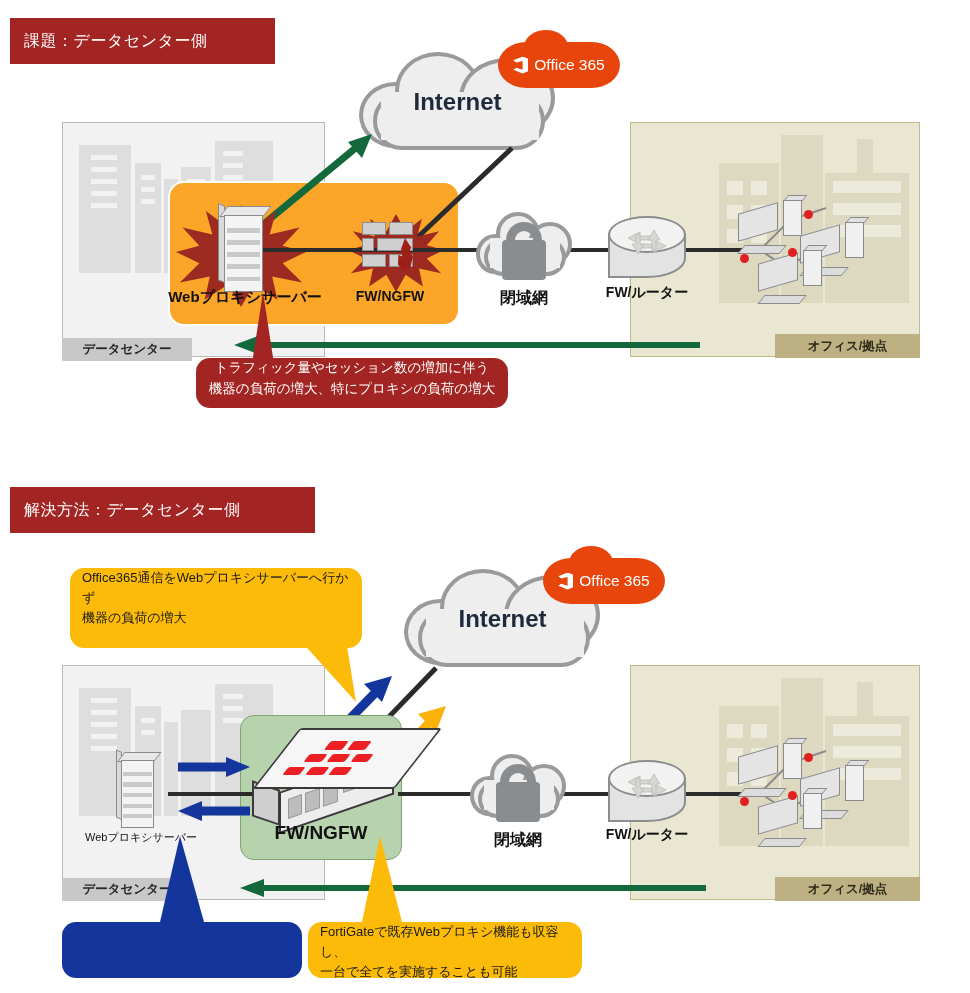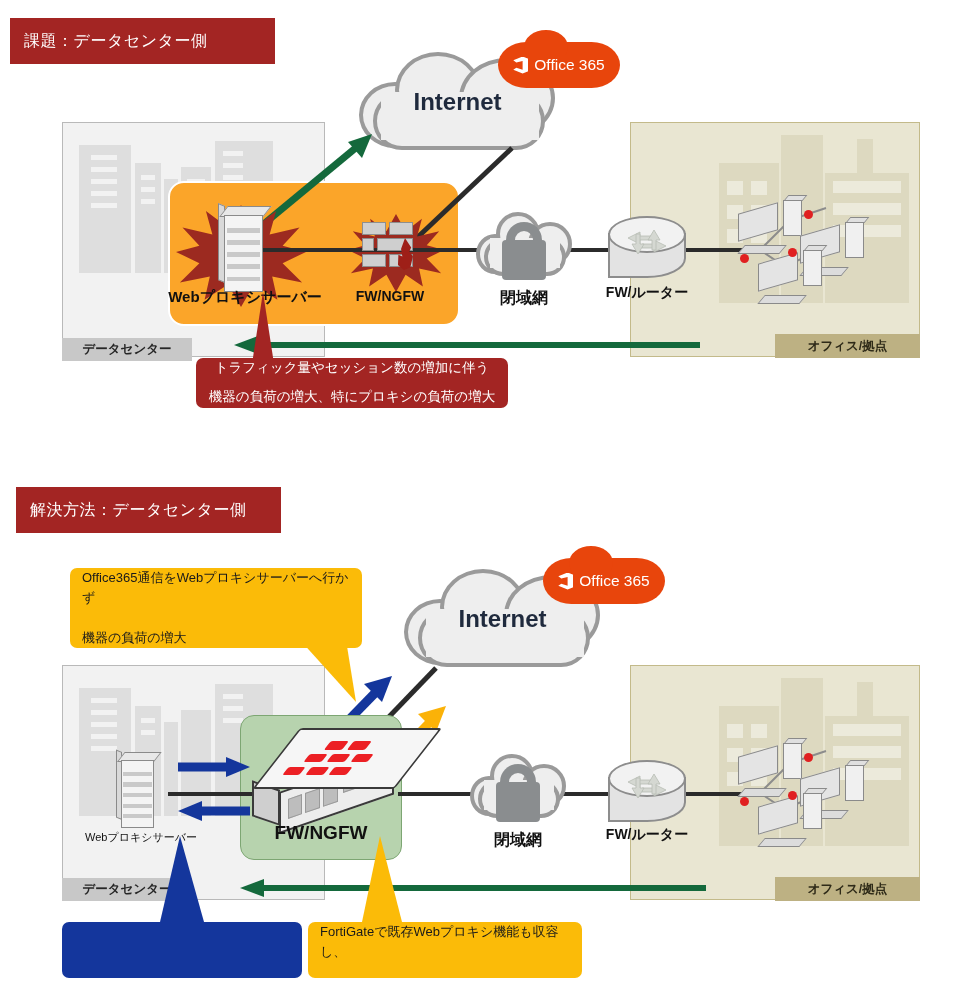--- a/index.html
+++ b/index.html
@@ -172,22 +172,22 @@
     position:absolute;background:#b7d3ae;border:1.5px solid #7da673;
     border-radius:14px;box-sizing:border-box;
   }
   .orangebox{
     position:absolute;background:#fba529;border:2.5px solid #ffffff;
     border-radius:16px;box-sizing:border-box;
   }
 
   
   .callout{
-    position:absolute;border-radius:7px;box-sizing:border-box;
-    display:flex;flex-direction:column;justify-content:space-between;
+    position:absolute;border-radius:14px;box-sizing:border-box;
+    display:flex;flex-direction:column;justify-content:flex-start;
     line-height:1.55;
   }
   .callout.red{background:#a32523;color:#ffffff;text-align:center;align-items:center;}
   .callout.blue{background:#14369c;color:#ffffff;text-align:left;}
   .callout.yellow{background:#fbbb08;color:#1a1a1a;text-align:left;}
   .co-tail{position:absolute;}
 
   
   .link{position:absolute;background:#2b2b2b;}
 </style>
@@ -352,21 +352,21 @@
   <line x1="22" y1="11" x2="466" y2="11" stroke="#14693c" stroke-width="6"></line>
   <polygon points="0,11 24,2 24,20" fill="#14693c"></polygon>
 </svg>
 
 <div class="co-tail" style="left:252px;top:292px;width:0;height:0;border-left:11px solid transparent;border-right:11px solid transparent;border-bottom:72px solid #a32523;"></div>
 <div class="callout red" style="left:196px;top:358px;width:312px;height:50px;font-size:13.5px;padding:0 10px;">
   <div>トラフィック量やセッション数の増加に伴う</div>
   <div>機器の負荷の増大、特にプロキシの負荷の増大</div>
 </div>
 
-<div class="banner" style="left:16px;top:487px;width:265px;height:46px;">
+<div class="banner" style="left:10px;top:487px;width:305px;height:46px;">
   <span>解決方法：データセンター側</span>
 </div>
 
 <div class="dc-box" style="left:62px;top:665px;width:263px;height:235px;">
   <div class="bld" style="left:16px;top:22px;width:52px;height:128px;"></div>
   <div class="bld" style="left:72px;top:40px;width:26px;height:110px;"></div>
   <div class="bld" style="left:101px;top:56px;width:14px;height:94px;"></div>
   <div class="bld" style="left:118px;top:44px;width:30px;height:106px;"></div>
   <div class="bld" style="left:152px;top:18px;width:58px;height:132px;"></div>
   <div class="bwin" style="left:28px;top:32px;width:26px;height:5px;"></div>
@@ -539,16 +539,17 @@
 </svg>
 
 <div class="callout blue" style="left:62px;top:922px;width:240px;height:56px;font-size:13px;padding:0 12px;">
 </div>
 <svg class="abs" style="left:150px;top:836px;width:60px;height:92px;" viewBox="0 0 60 92">
   <polygon points="30,0 54,86 10,86" fill="#14369c"></polygon>
 </svg>
 
 <div class="callout yellow" style="left:308px;top:922px;width:274px;height:56px;font-size:13px;padding:0 12px;">
   <div>FortiGateで既存Webプロキシ機能も収容し、</div>
+  <div>一台で全てを実施することも可能</div>
 </div>
 <svg class="abs" style="left:350px;top:836px;width:60px;height:92px;" viewBox="0 0 60 92">
   <polygon points="30,0 52,86 12,86" fill="#fbbb08"></polygon>
 </svg>
 
 </body></html>

